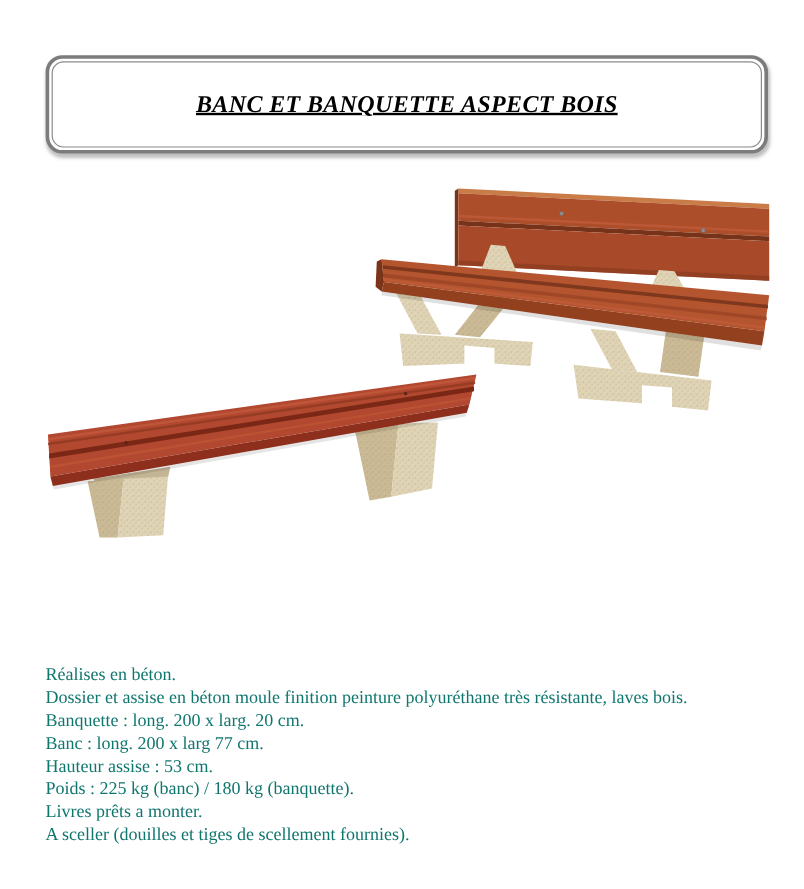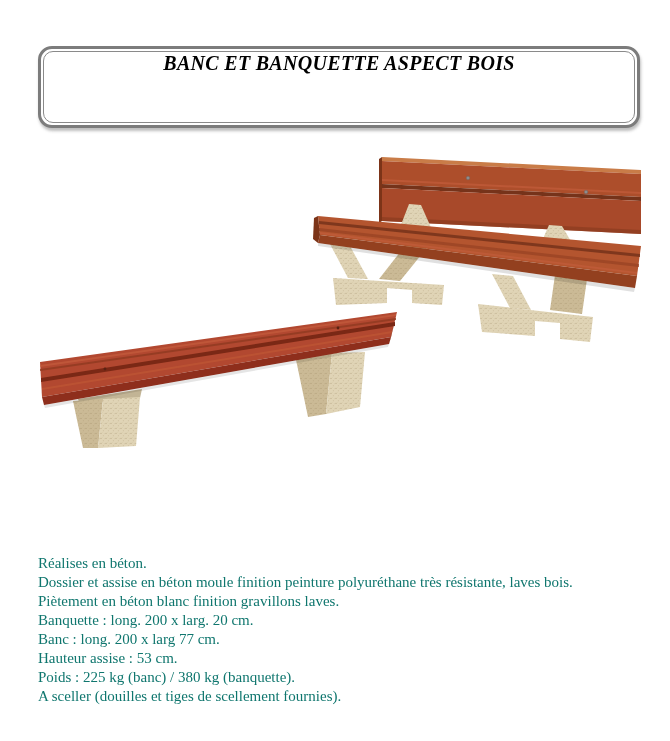--- a/index.html
+++ b/index.html
@@ -16,21 +16,21 @@
     box-sizing:border-box;
     border:3px solid #7c7c7c;
     border-radius:14px;
     box-shadow:1px 3px 3px rgba(110,110,110,.45);
     background:#ffffff;
   }
   .title-box-inner{
     position:absolute;inset:2px;
     border:1.5px solid #8a8a8a;
     border-radius:10px;
-    display:flex;align-items:flex-start;justify-content:center;
+    display:flex;align-items:center;justify-content:center;text-decoration:underline;
   }
   .page-title{
     margin:0;
     font-style:italic;font-weight:bold;
     font-size:20px;letter-spacing:.3px;
     color:#000;white-space:nowrap;
   }
   
   .photo{
     position:absolute;left:30px;top:142px;width:630px;height:340px;
@@ -158,21 +158,21 @@
 
         <circle cx="75" cy="227" r="1.4" fill="#5a2212"></circle>
         <circle cx="308" cy="186" r="1.4" fill="#5a2212"></circle>
       </g>
     </svg>
   </div>
 
   <div class="description">
     <p>Réalises en béton.</p>
     <p>Dossier et assise en béton moule finition peinture polyuréthane très résistante, laves bois.</p>
-    <p>Piètement en béton blanc finition gravillons laves.</p>
     <p>Banquette : long. 200 x larg. 20 cm.</p>
     <p>Banc : long. 200 x larg 77 cm.</p>
     <p>Hauteur assise : 53 cm.</p>
-    <p>Poids : 225 kg (banc) / 380 kg (banquette).</p>
+    <p>Poids : 225 kg (banc) / 180 kg (banquette).</p>
+    <p>Livres prêts a monter.</p>
     <p>A sceller (douilles et tiges de scellement fournies).</p>
   </div>
 
 </div>
 
 </body></html>

